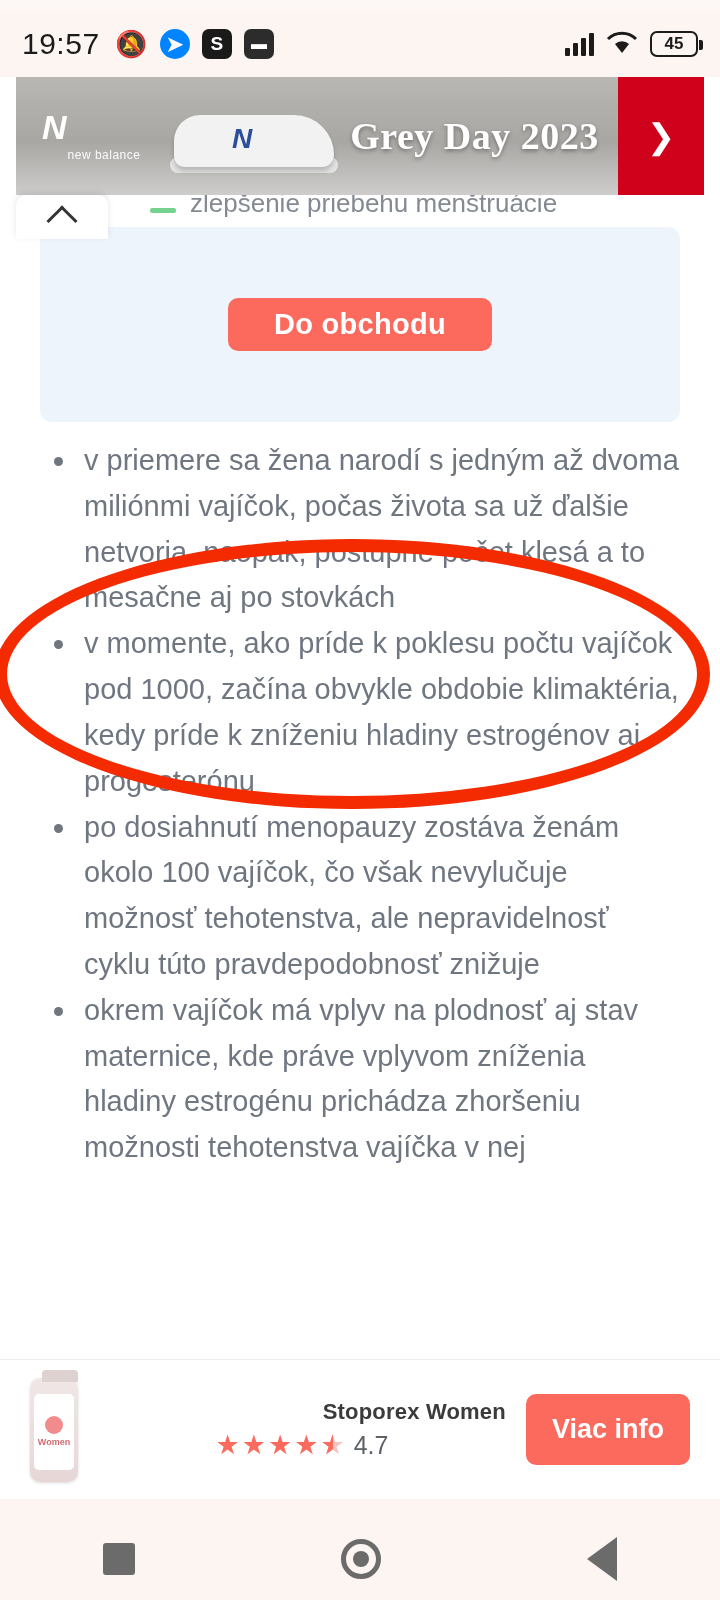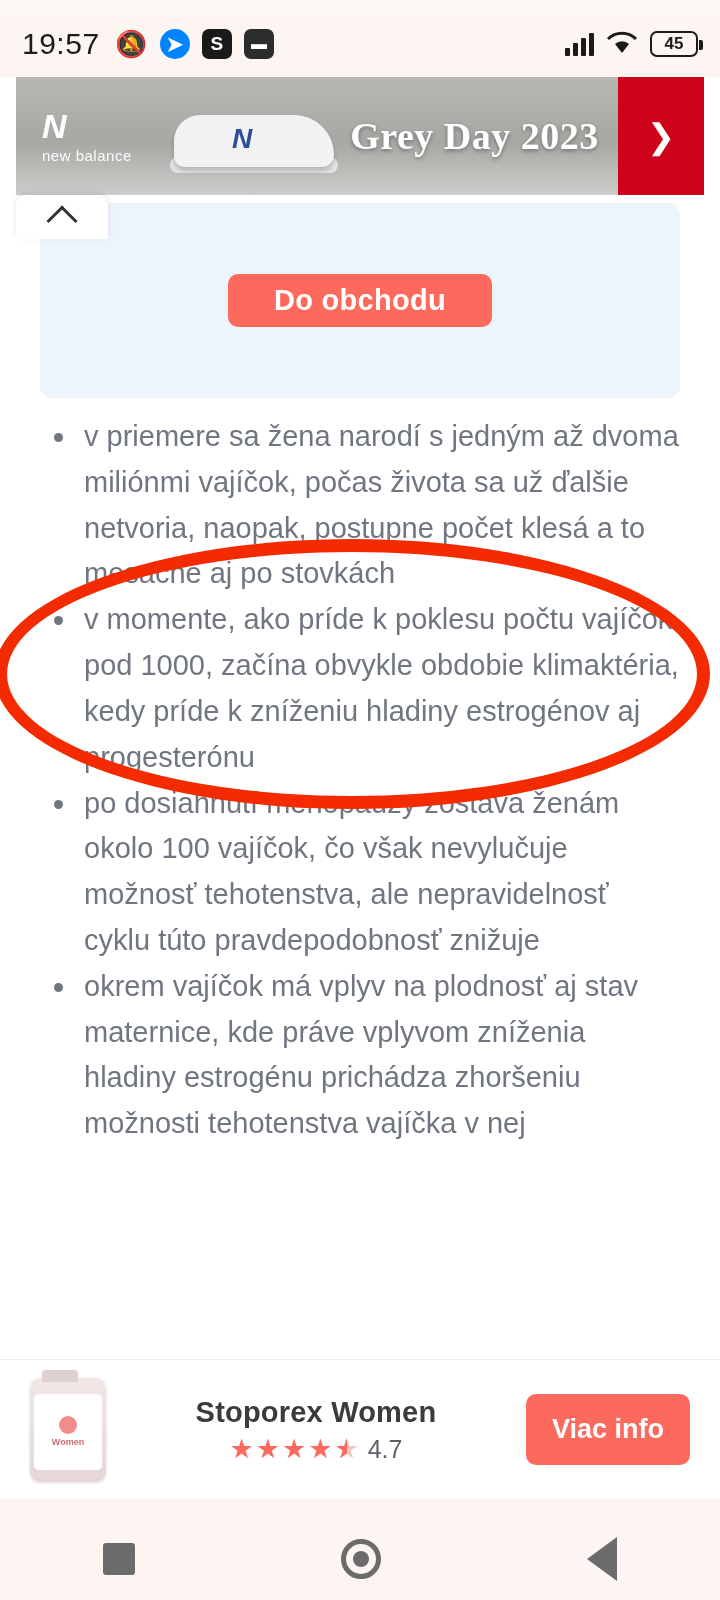--- a/index.html
+++ b/index.html
@@ -87,21 +87,21 @@
   }
   .ad-logo {
     width: 150px;
     padding-left: 26px;
     color: #fff;
   }
   .nb-mark {
     font-size: 34px; font-weight: 800; font-style: italic; letter-spacing: -2px;
     line-height: 1;
   }
-  .nb-word { font-size: 15px; letter-spacing: 0.5px; margin-top: 4px; opacity: .95;}
+  .nb-word { font-size: 12px; letter-spacing: 0.5px; margin-top: 4px; opacity: .95; text-align: center;}
   .ad-shoe {
     width: 175px; height: 90px;
     position: relative;
   }
   .shoe-body {
     position: absolute; left: 8px; bottom: 14px;
     width: 160px; height: 52px;
     background: #f2f2f2;
     border-radius: 30px 46px 14px 12px;
     box-shadow: 0 4px 5px rgba(0,0,0,.2);
@@ -231,21 +231,21 @@
     top: 1348px;
     height: 140px;
     background: #fff;
     border-top: 1px solid #ececec;
     display: flex;
     align-items: center;
     padding: 0 30px;
     gap: 20px;
   }
   .bottle {
-    width: 76px; height: 104px;
+    width: 48px; height: 104px;
     background: linear-gradient(180deg,#f0e7e6 0%, #e6d7d6 100%);
     border-radius: 10px;
     position: relative;
     box-shadow: 0 1px 3px rgba(0,0,0,.15);
   }
   .bottle::before {
     content: ""; position: absolute; top: -8px; left: 12px;
     width: 36px; height: 12px; background: #ded2d1; border-radius: 4px 4px 0 0;
   }
   .bottle-label {
@@ -256,24 +256,25 @@
     font-size: 9px; color: #d06a72; font-weight: 700;
   }
   .bottle-badge {
     width: 18px; height: 18px; border-radius: 50%; background: #f28b8b; margin-bottom: 3px;
   }
   .prod-info {
     flex: 1;
     text-align: center;
   }
   .prod-name {
-    font-size: 29px;
+    font-size: 22px;
     font-weight: 700;
     color: #3b3b3b;
     letter-spacing: .2px;
+    text-align: right;
   }
   .prod-rating {
     margin-top: 6px;
     display: flex; align-items: center; justify-content: center; gap: 9px;
   }
   .stars { display: flex; gap: 2px; color: #fb6a5c; font-size: 27px; line-height: 1; }
   .star-half { position: relative; color: #f3c4bf; }
   .star-half::before {
     content: "★"; position: absolute; left: 0; top: 0;
     width: 52%; overflow: hidden; color: #fb6a5c;
@@ -358,20 +359,24 @@
     </div>
     <div class="ad-title">Grey Day 2023</div>
     <div class="ad-cta">❯</div>
   </div>
 
   <div class="collapse-tab">
     <span class="chev-up"></span>
   </div>
 
   <div class="content">
+    <div class="clipped-top">
+      <span class="check-dash"></span>
+      <span>zlepšenie priebehu menštruácie</span>
+    </div>
 
     <div class="promo-box">
       <button class="btn-shop">Do obchodu</button>
     </div>
 
 
     <ul class="facts">
       <li>v priemere sa žena narodí s jedným až dvoma miliónmi vajíčok, počas života sa už ďalšie netvoria, naopak, postupne počet klesá a to mesačne aj po stovkách</li>
       <li>v momente, ako príde k poklesu počtu vajíčok pod 1000, začína obvykle obdobie klimaktéria, kedy príde k zníženiu hladiny estrogénov aj progesterónu</li>
       <li>po dosiahnutí menopauzy zostáva ženám okolo 100 vajíčok, čo však nevylučuje možnosť tehotenstva, ale nepravidelnosť cyklu túto pravdepodobnosť znižuje</li>

